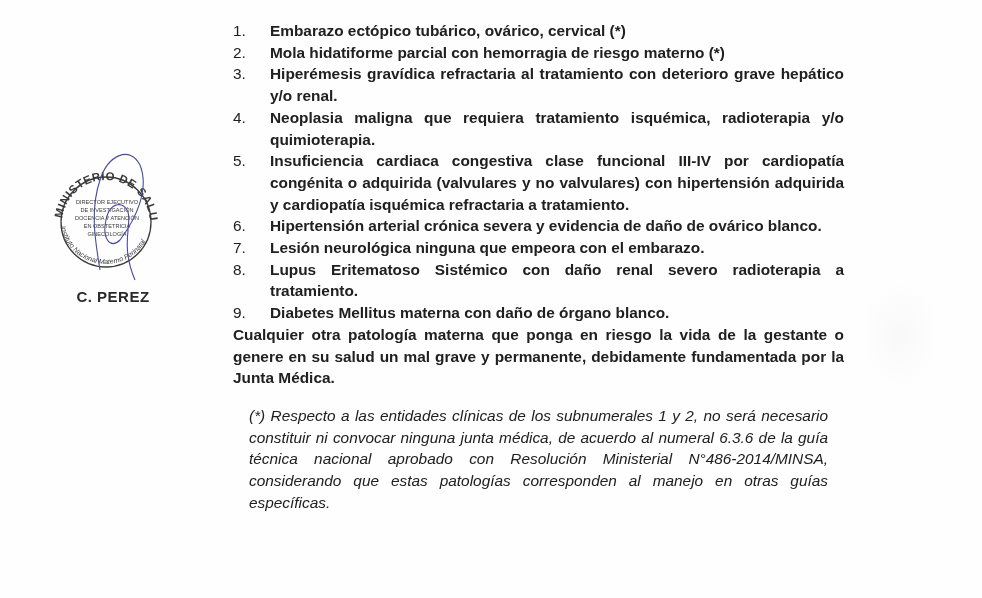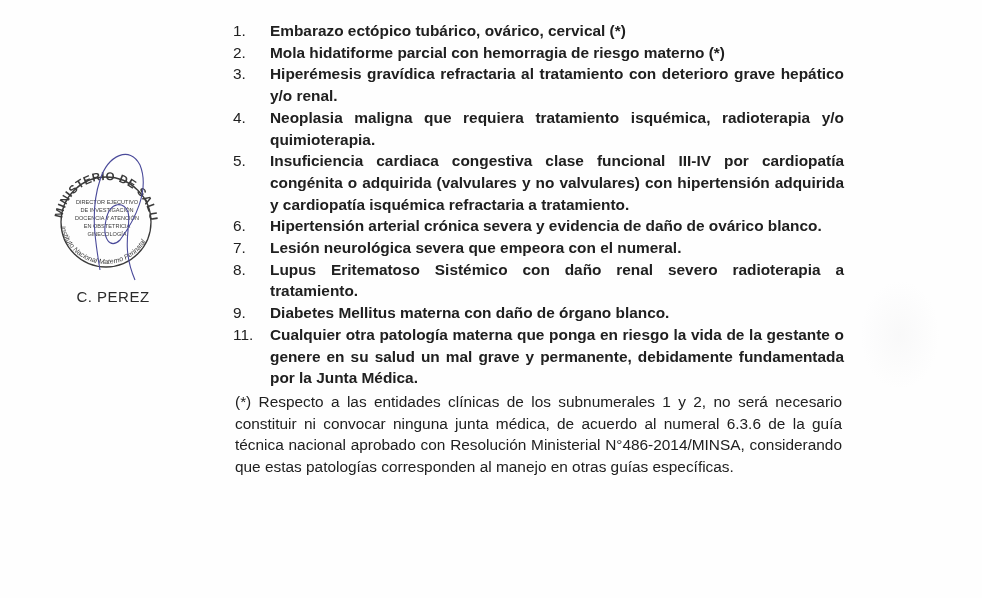--- a/index.html
+++ b/index.html
@@ -16,28 +16,28 @@
     left: 233px; top: 20px; width: 611px;
     font-size: 15.4px;
     line-height: 21.7px;
     color: #202020;
   }
   .list { margin: 0; padding: 0; list-style: none; }
   .item { display: flex; }
   .num { width: 37px; flex: 0 0 37px; }
   .num.wide { width: 37px; }
   .txt { flex: 1; text-align: justify; text-align-last: left; font-weight: bold; }
-  .footnote { text-align: justify; text-align-last: left; margin: 2px; }
+  .footnote { text-align: justify; text-align-last: left; margin: 16px; font-style: italic; }
   .stamp-area {
     position: absolute; left: 40px; top: 140px; width: 140px; height: 175px;
   }
   .stamp-area svg { position: absolute; left: 0; top: 0; }
   .stamp-name {
     position: absolute; left: 32px; top: 148px; width: 82px;
-    font-size: 15px; letter-spacing: 0.5px; color: #2a2a2a; text-align: center;
+    font-size: 15px; letter-spacing: 0.5px; color: #2a2a2a; text-align: center; font-weight: bold;
   }
   .bleed {
     position: absolute; left: 860px; top: 280px; width: 80px; height: 110px;
     border-radius: 40px; background: radial-gradient(ellipse at center, rgba(200,200,205,0.10), rgba(255,255,255,0) 70%);
   }
 </style>
 </head>
 <body>
 
 <div class="page">
@@ -91,30 +91,29 @@
       <li class="item">
         <span class="num">5.</span>
         <span class="txt">Insuficiencia cardiaca congestiva clase funcional III-IV por cardiopatía congénita o adquirida (valvulares y no valvulares) con hipertensión adquirida y cardiopatía isquémica refractaria a tratamiento.</span>
       </li>
       <li class="item">
         <span class="num">6.</span>
         <span class="txt">Hipertensión arterial crónica severa y evidencia de daño de ovárico blanco.</span>
       </li>
       <li class="item">
         <span class="num">7.</span>
-        <span class="txt">Lesión neurológica severa que empeora con el numeral.</span>
+        <span class="txt">Lesión neurológica ninguna que empeora con el embarazo.</span>
       </li>
       <li class="item">
         <span class="num">8.</span>
         <span class="txt">Lupus Eritematoso Sistémico con daño renal severo radioterapia a tratamiento.</span>
       </li>
       <li class="item">
         <span class="num">9.</span>
         <span class="txt">Diabetes Mellitus materna con daño de órgano blanco.</span>
       </li>
       <li class="item">
-        <span class="num wide">11.</span>
         <span class="txt">Cualquier otra patología materna que ponga en riesgo la vida de la gestante o genere en su salud un mal grave y permanente, debidamente fundamentada por la Junta Médica.</span>
       </li>
     </ol>
     <p class="footnote">(*) Respecto a las entidades clínicas de los subnumerales 1 y 2, no será necesario constituir ni convocar ninguna junta médica, de acuerdo al numeral 6.3.6 de la guía técnica nacional aprobado con Resolución Ministerial N°486-2014/MINSA, considerando que estas patologías corresponden al manejo en otras guías específicas.</p>
   </div>
 </div>
 
 </body></html>

